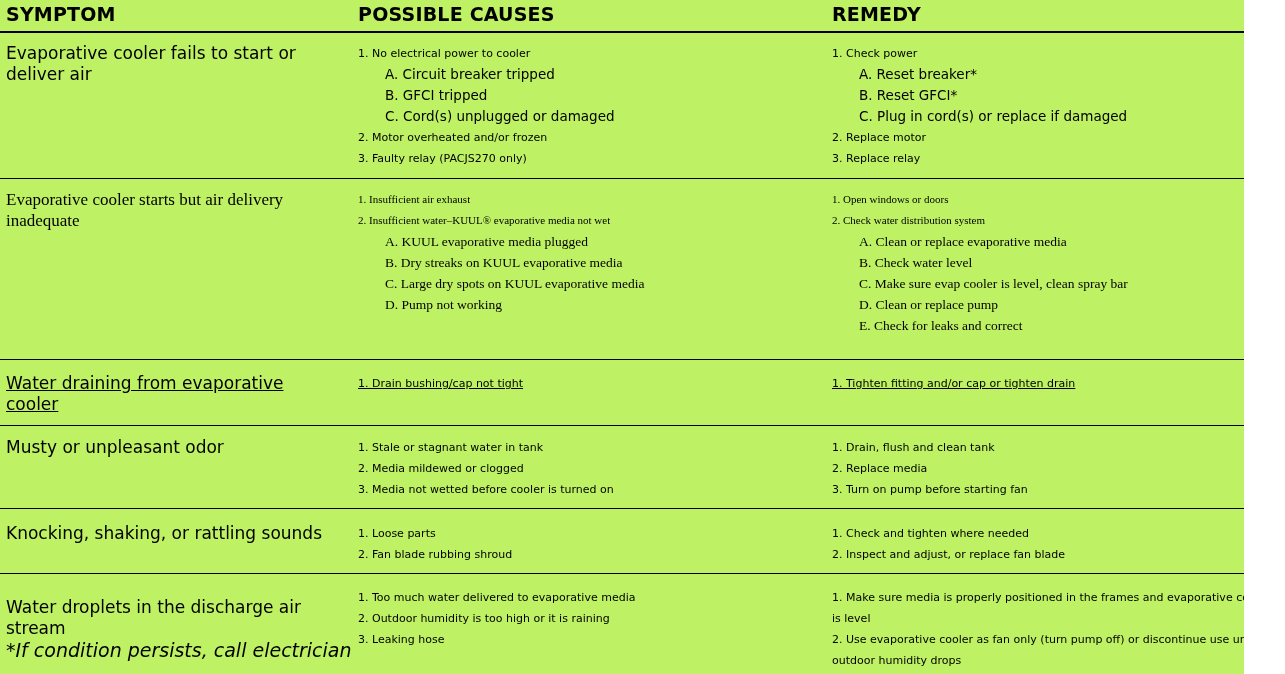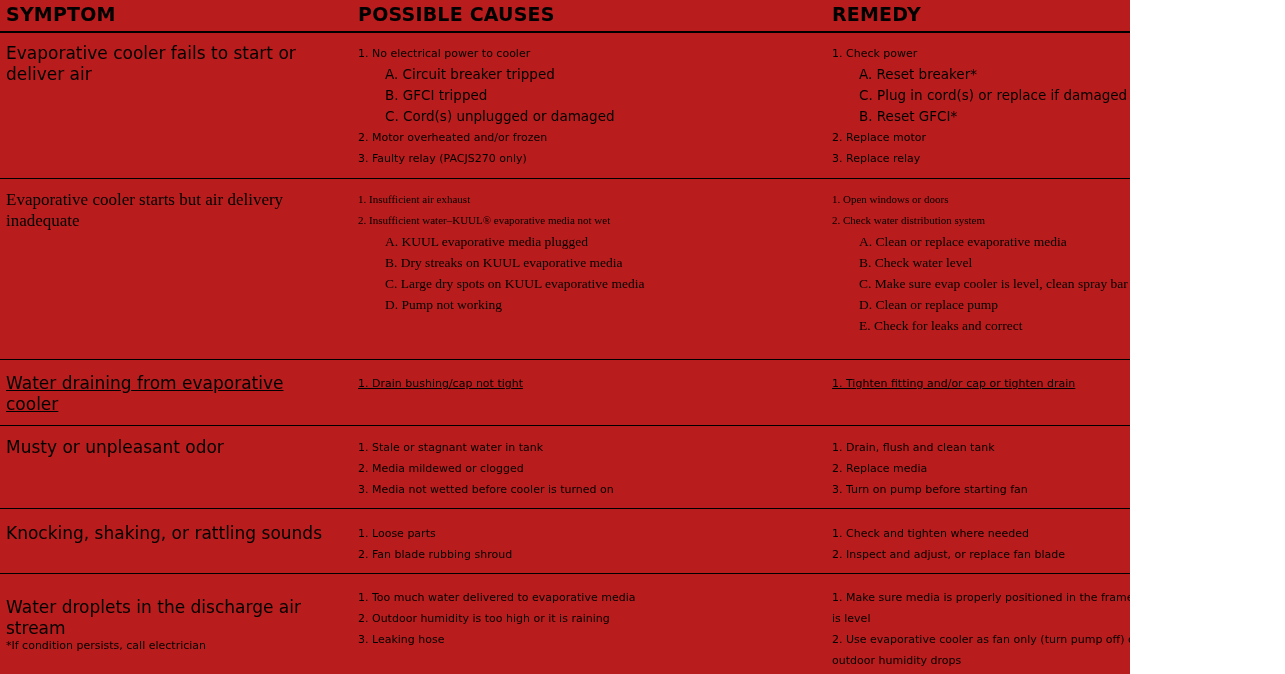--- a/index.html
+++ b/index.html
@@ -1,22 +1,22 @@
 <!DOCTYPE html>
 <html><head>
 <meta charset="utf-8">
 <style>
   html,body{margin:0;padding:0;}
   body{background:#ffffff;}
   .page{
     position:relative;
-    width:1130px;
+    width:1244px;
     height:674px;
     overflow:hidden;
-    background:#b91c1c;
+    background:#bef264;
     color:#000000;
     font-family:"DejaVu Sans","Liberation Sans",sans-serif;
     -webkit-font-smoothing:antialiased;
   }
   .grid{
     display:grid;
     grid-template-columns:352px 474px 459px;
   }
   .col{
     padding-left:6px;
@@ -55,21 +55,22 @@
   .row-1{padding:10px 0 23px;font-family:Liberation Serif, serif;}
   .row-2{padding:13px 0 10px;text-decoration:underline;}
   .row-3{padding:11px 0 8px;}
   .row-4{padding:14px 0 8px;}
   .row-5{padding:13px 0 12px;border-bottom:none;}
   .row-5 .cell-symptom .symptom-text{padding-top:10px;}
   .footnote{
     position:absolute;
     left:6px;
     top:639px;
-    font-size:11px;
+    font-size:19px;
+    font-style:italic;
   }
 </style>
 </head>
 <body>
 
 <div class="page">
 
   <div class="grid header-row">
     <div class="col header-cell">SYMPTOM</div>
     <div class="col header-cell">POSSIBLE CAUSES</div>
@@ -85,22 +86,22 @@
           <div class="line indent-0">1. No electrical power to cooler</div>
           <div class="line indent-1">A. Circuit breaker tripped</div>
           <div class="line indent-1">B. GFCI tripped</div>
           <div class="line indent-1">C. Cord(s) unplugged or damaged</div>
           <div class="line indent-0">2. Motor overheated and/or frozen</div>
           <div class="line indent-0">3. Faulty relay (PACJS270 only)</div>
         </div>
         <div class="col cell-remedy">
           <div class="line indent-0">1. Check power</div>
           <div class="line indent-1">A. Reset breaker*</div>
+          <div class="line indent-1">B. Reset GFCI*</div>
           <div class="line indent-1">C. Plug in cord(s) or replace if damaged</div>
-          <div class="line indent-1">B. Reset GFCI*</div>
           <div class="line indent-0">2. Replace motor</div>
           <div class="line indent-0">3. Replace relay</div>
         </div>
       </div>
       <div class="grid row row-1">
         <div class="col cell-symptom">
           <div class="symptom-text">Evaporative cooler starts but air delivery inadequate</div>
         </div>
         <div class="col cell-causes">
           <div class="line indent-0">1. Insufficient air exhaust</div>

